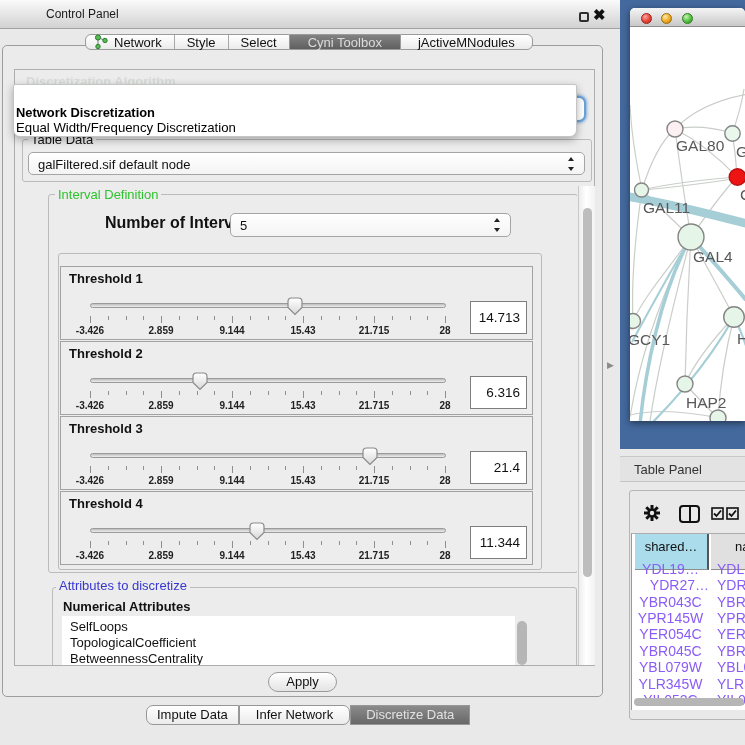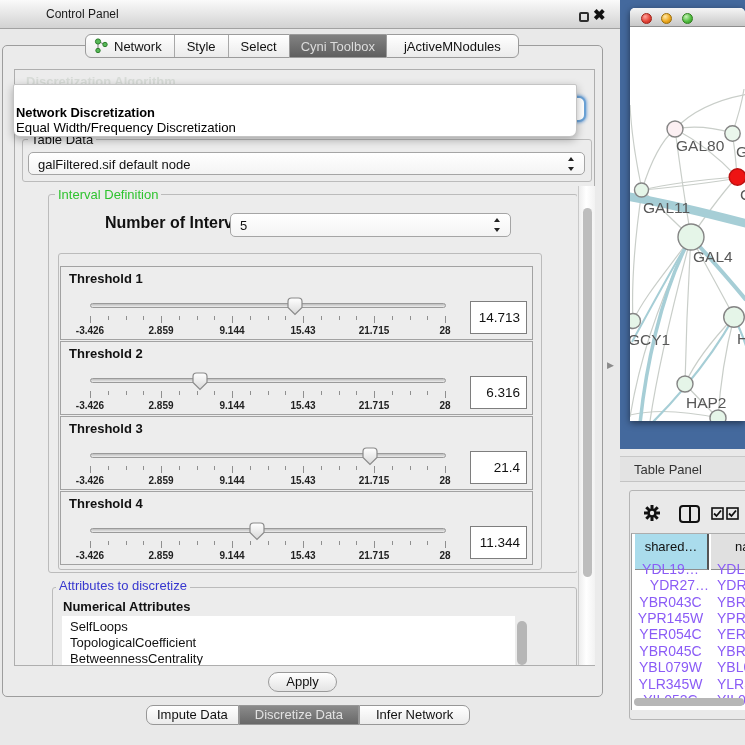--- a/index.html
+++ b/index.html
@@ -4,25 +4,25 @@
 *{margin:0;padding:0;box-sizing:border-box;}
 html,body{width:745px;height:745px;overflow:hidden;}
 body{font-family:"Liberation Sans",sans-serif;background:#e9e9e9;position:relative;}
 .abs{position:absolute;}
 
 #titlebar{left:0;top:0;width:620px;height:29px;background:linear-gradient(#fafafa,#d2d2d2);border-bottom:1px solid #a2a2a2;}
 #titlebar .t{position:absolute;left:14px;top:7px;font-size:12px;color:#1a1a1a;margin-left:32px;}
 #float-ic{position:absolute;left:579px;top:12px;width:10px;height:10px;border:2px solid #2e2e2e;border-radius:2px;}
 #close-ic{position:absolute;left:593px;top:6px;font-size:15px;font-weight:bold;color:#111;}
 
-.tabwrap{left:85px;top:34px;height:24px;display:flex;font-size:13px;}
+.tabwrap{left:85px;top:34px;height:16px;display:flex;font-size:13px;}
 .tabseg{background:linear-gradient(#ffffff,#ebebeb);border:1px solid #9b9b9b;display:flex;align-items:center;}
 .tab{padding:0 12px;display:flex;align-items:center;height:100%;color:#111;}
 .tabdiv{width:1px;height:100%;background:#a8a8a8;}
-.tabdark{background:linear-gradient(#828282,#5f5f5f);color:#dcdcdc;border-top:1px solid #9b9b9b;border-bottom:1px solid #9b9b9b;display:flex;align-items:center;padding:0 11px;}
+.tabdark{background:linear-gradient(#828282,#5f5f5f);color:#dcdcdc;border-top:1px solid #9b9b9b;border-bottom:1px solid #9b9b9b;display:flex;align-items:center;padding:0 18px;}
 
 #content{left:2px;top:45px;width:601px;height:652px;border:1px solid #9d9d9d;border-radius:5px;background:#ebebeb;}
 #inner{left:14px;top:69px;width:581px;height:597px;border:1px solid #aeaeae;background:#ececec;}
 .group{position:absolute;border:1px solid #bbbbbb;border-radius:3px;}
 .gtitle{position:absolute;font-size:13px;background:#ececec;padding:0 3px;white-space:nowrap;}
 .green{color:#2fc32f;}
 .blue{color:#3737cf;}
 .combo{position:absolute;background:linear-gradient(#ffffff,#f4f4f4);border:1px solid #a5a5a5;border-radius:5px;font-size:13px;color:#111;}
 .combo .cv{position:absolute;left:9px;top:50%;transform:translateY(-50%);white-space:nowrap;}
 .arrs{position:absolute;right:8px;top:50%;transform:translateY(-50%);width:8px;height:14px;}
@@ -296,22 +296,22 @@
   <div class="abs" style="left:55px;top:466px;font-size:13px;color:#111;">BetweennessCentrality</div>
   <div class="abs" style="left:502px;top:436px;width:10px;height:44px;background:#b6b6b6;border-radius:5px;"></div>
 </div>
 <div id="vsb" class="abs">
     <div class="th"></div>
   </div>
 
 <div id="apply" class="abs">Apply</div>
 <div class="btabs abs">
   <div class="btab" style="border-radius:7px 0 0 7px;">Impute Data</div>
+  <div class="btab" style="border-radius:0 7px 7px 0;padding:0 16px;">Infer Network</div>
   <div class="btab btabsel" style="padding:0 15px;">Discretize Data</div>
-  <div class="btab" style="border-radius:0 7px 7px 0;padding:0 16px;">Infer Network</div>
 </div>
 <div class="abs" style="left:607px;top:360px;font-size:9px;color:#8a8a8a;">▶</div>
 
 <div id="bluepane" class="abs"></div>
 <div id="netwin" class="abs"></div>
 <div id="nettitle" class="abs">
   <span class="light" style="left:11px;background:radial-gradient(circle at 35% 30%,#ffa39b,#e4453a 55%,#b7271c);border:1px solid #9d2016;"></span>
   <span class="light" style="left:31px;background:radial-gradient(circle at 35% 30%,#ffe9a8,#eda921 55%,#c07f08);border:1px solid #9a6d06;"></span>
   <span class="light" style="left:51.5px;background:radial-gradient(circle at 35% 30%,#c8f2b8,#53bf42 55%,#2f8f22);border:1px solid #2e7d1d;"></span>
 </div>

